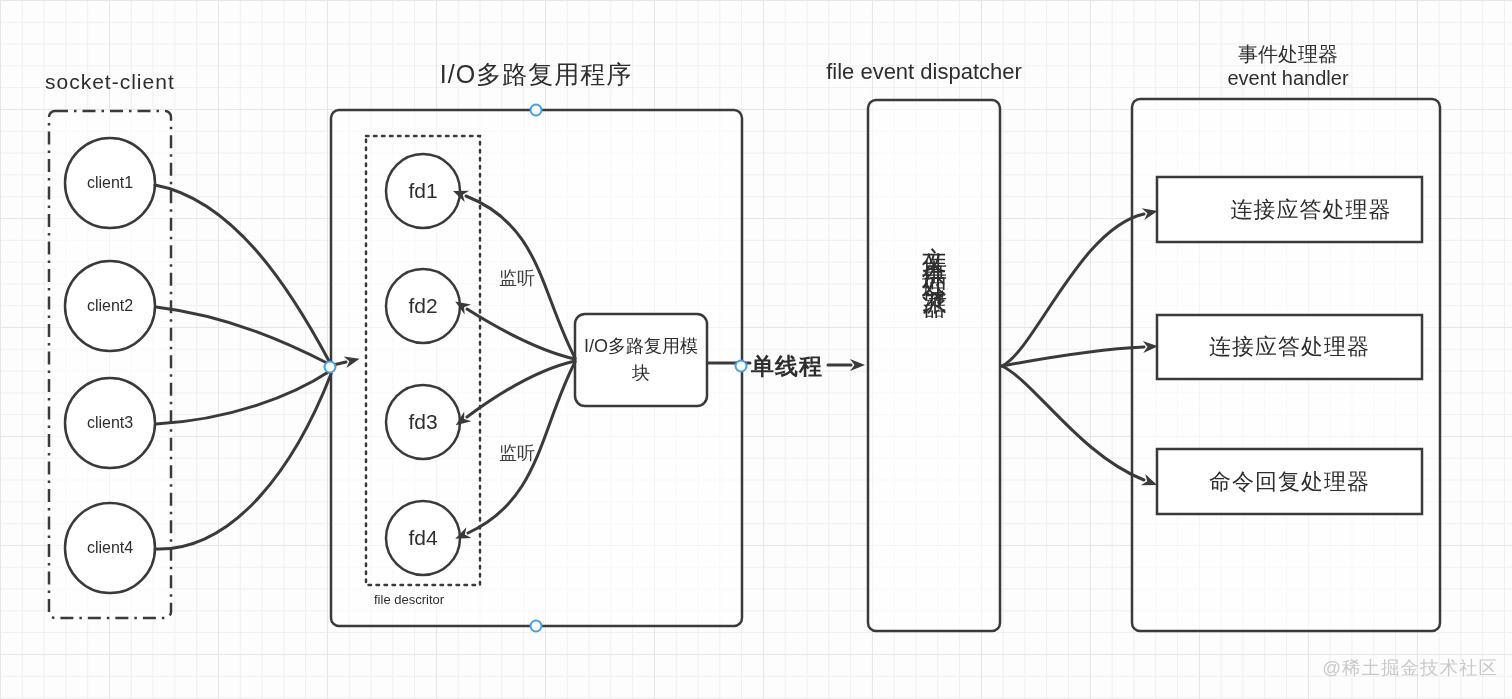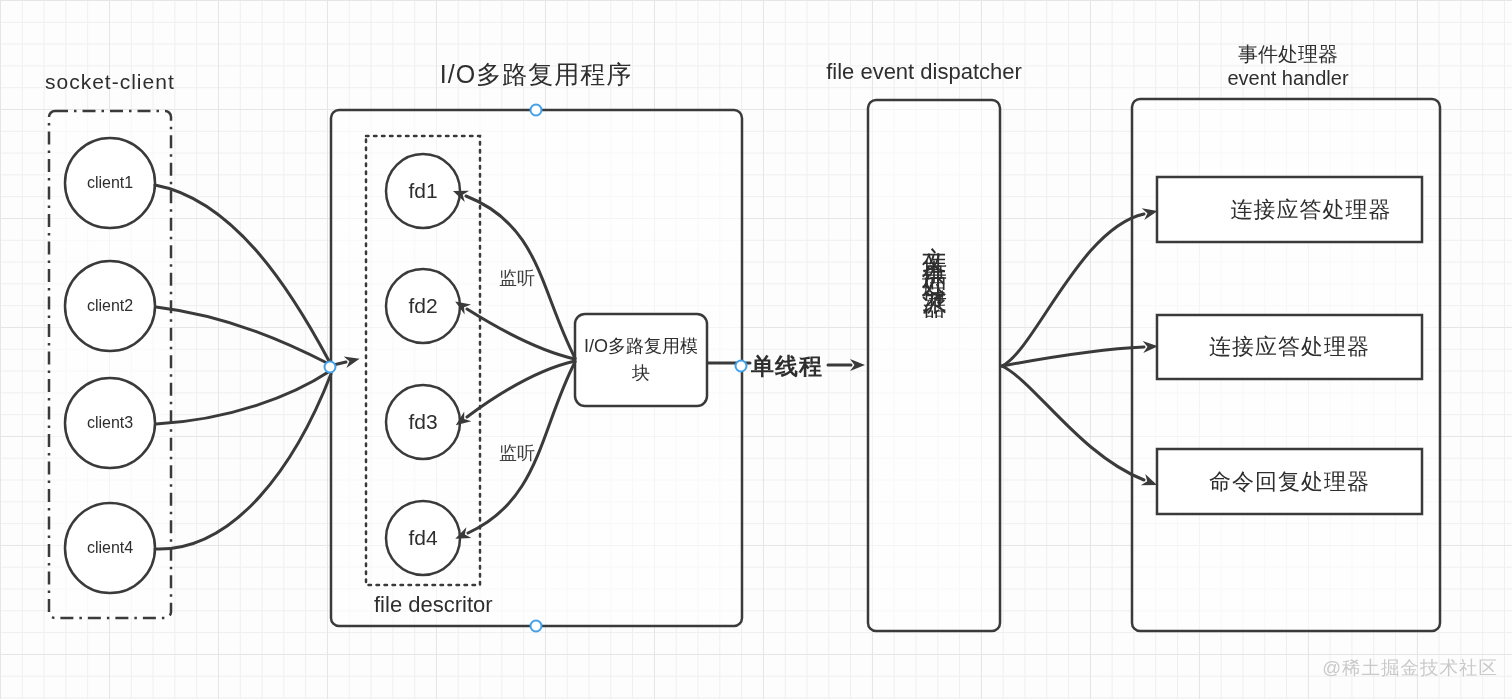--- a/index.html
+++ b/index.html
@@ -40,21 +40,21 @@
   .handler-lbl{font-size:22px;letter-spacing:1px;}
   .vertical-lbl{
     position:absolute;
     writing-mode:vertical-rl;
     text-orientation:upright;
     font-size:25px;
     letter-spacing:6px;
     color:var(--text);
   }
   .bold-lbl{font-size:23px;font-weight:700;letter-spacing:1px;}
-  .small-lbl{font-size:22px;}
+  .small-lbl{font-size:13px;}
   .eh-title{line-height:24px;font-size:20px;}
   .watermark{font-size:18.5px;color:var(--watermark);letter-spacing:1px;}
 </style>
 </head>
 <body>
 
 <div class="stage">
 
   <svg class="diagram" width="1512" height="699" viewBox="0 0 1512 699">
     <defs>

